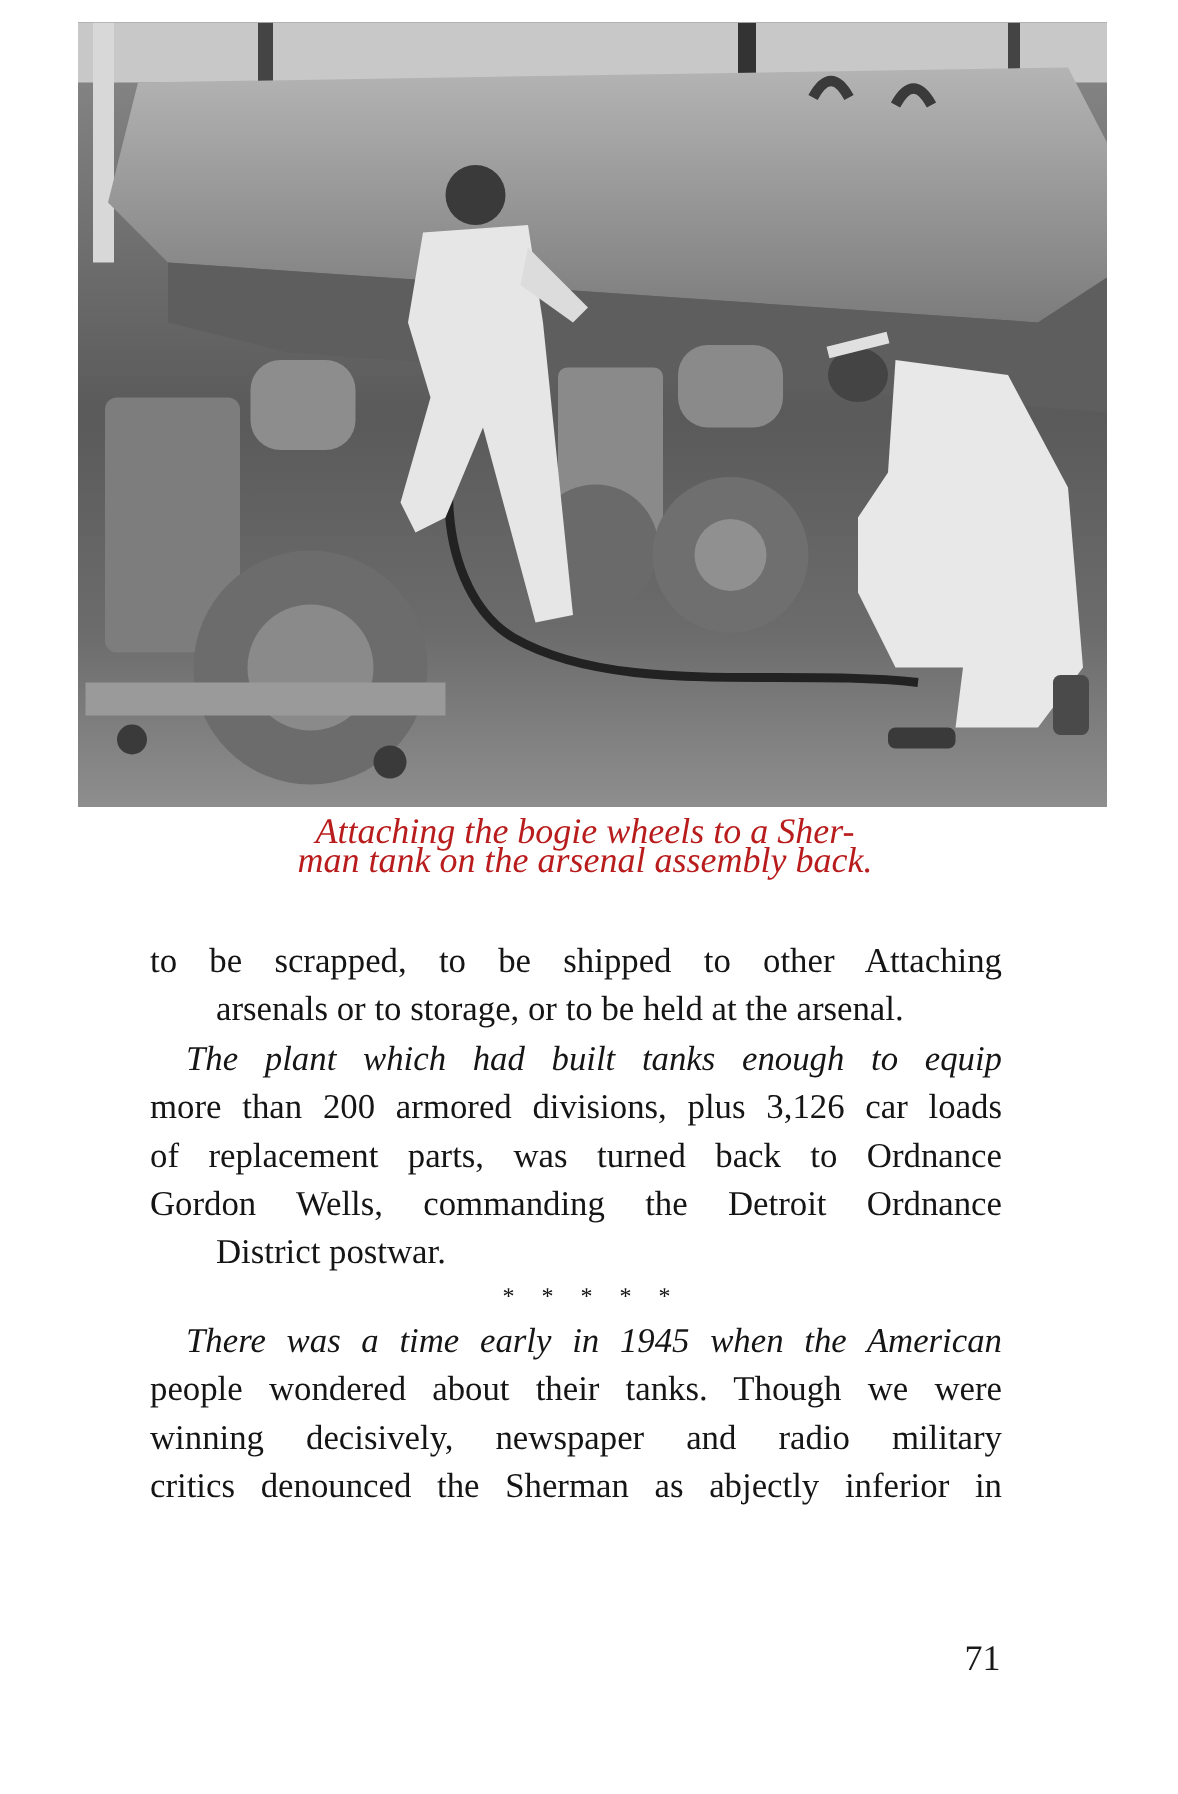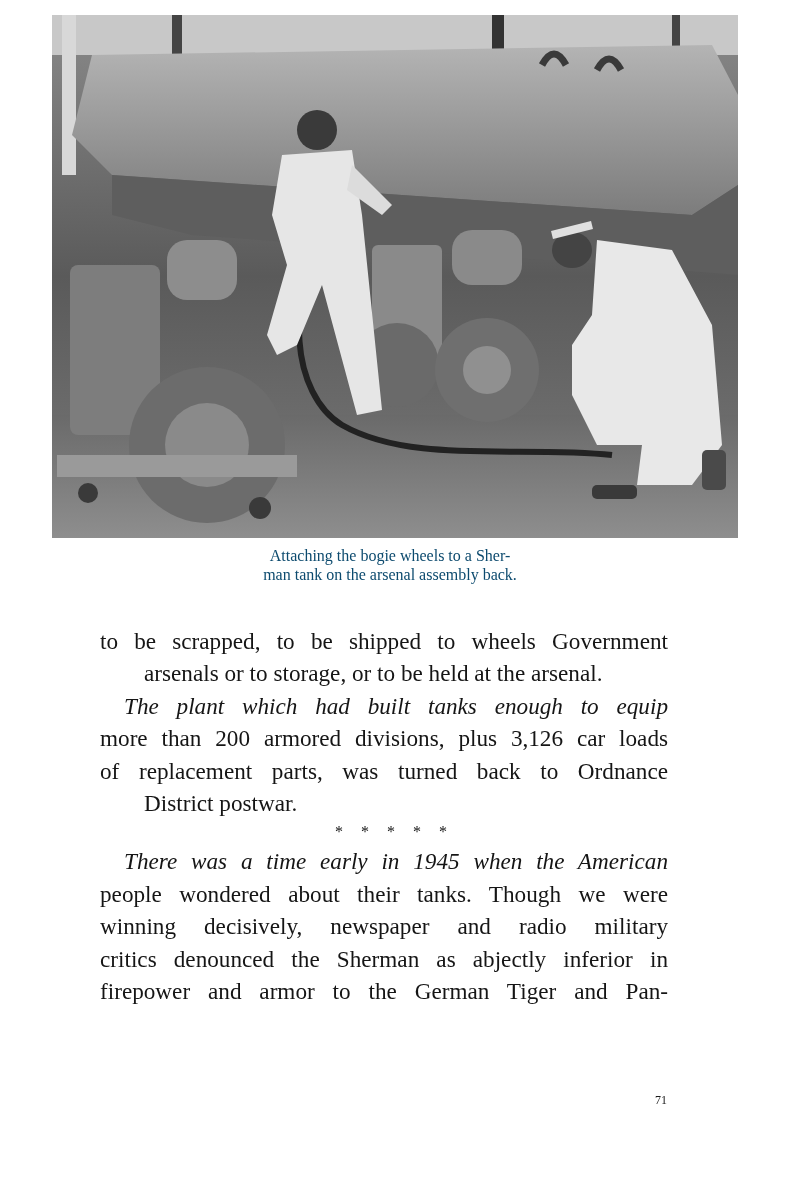--- a/index.html
+++ b/index.html
@@ -29,23 +29,24 @@
     width: 100%;
     height: 100%;
   }
   .caption {
     position: absolute;
     left: 100px;
     width: 580px;
     top: 546px;
     text-align: center;
     font-family: "Liberation Serif", "DejaVu Serif", serif;
-    font-size: 16px;
+    font-style: italic;
+    font-size: 24px;
     line-height: 19px;
-    color: #0c4a6e;
+    color: #b91c1c;
   }
   .caption span { display: block; }
   .body-text {
     position: absolute;
     left: 100px;
     width: 568px;
     top: 625px;
     font-family: "Liberation Serif", "DejaVu Serif", serif;
     font-size: 23.2px;
     line-height: 32.4px;
@@ -74,21 +75,21 @@
     word-spacing: 14px;
     padding-left: 14px;
   }
   .page-number {
     position: absolute;
     left: 615px;
     top: 1093px;
     width: 52px;
     text-align: right;
     font-family: "Liberation Serif", "DejaVu Serif", serif;
-    font-size: 12px;
+    font-size: 24px;
     color: #1a1a1a;
   }
 </style>
 </head>
 <body>
 
 <div class="photo">
   <svg viewBox="0 0 686 523" preserveAspectRatio="none">
     <defs>
       <linearGradient id="bg" x1="0" y1="0" x2="0" y2="1">
@@ -149,32 +150,32 @@
   </svg>
 </div>
 
 <div class="caption">
   <span>Attaching the bogie wheels to a Sher-</span>
   <span>man tank on the arsenal assembly back.</span>
 </div>
 
 <div class="body-text">
   <div>
-    <span class="line">to be scrapped, to be shipped to wheels Government</span>
+    <span class="line">to be scrapped, to be shipped to other Attaching</span>
     <span class="line last">arsenals or to storage, or to be held at the arsenal.</span>
   </div>
   <div>
     <span class="line indent">The plant which had built tanks enough to equip</span>
     <span class="line">more than 200 armored divisions, plus 3,126 car loads</span>
     <span class="line">of replacement parts, was turned back to Ordnance</span>
+    <span class="line">Gordon Wells, commanding the Detroit Ordnance</span>
     <span class="line last">District postwar.</span>
   </div>
   <span class="separator">* * * * *</span>
   <div>
     <span class="line indent">There was a time early in 1945 when the American</span>
     <span class="line">people wondered about their tanks. Though we were</span>
     <span class="line">winning decisively, newspaper and radio military</span>
     <span class="line">critics denounced the Sherman as abjectly inferior in</span>
-    <span class="line">firepower and armor to the German Tiger and Pan-</span>
   </div>
 </div>
 
 <div class="page-number">71</div>
 
 </body></html>

